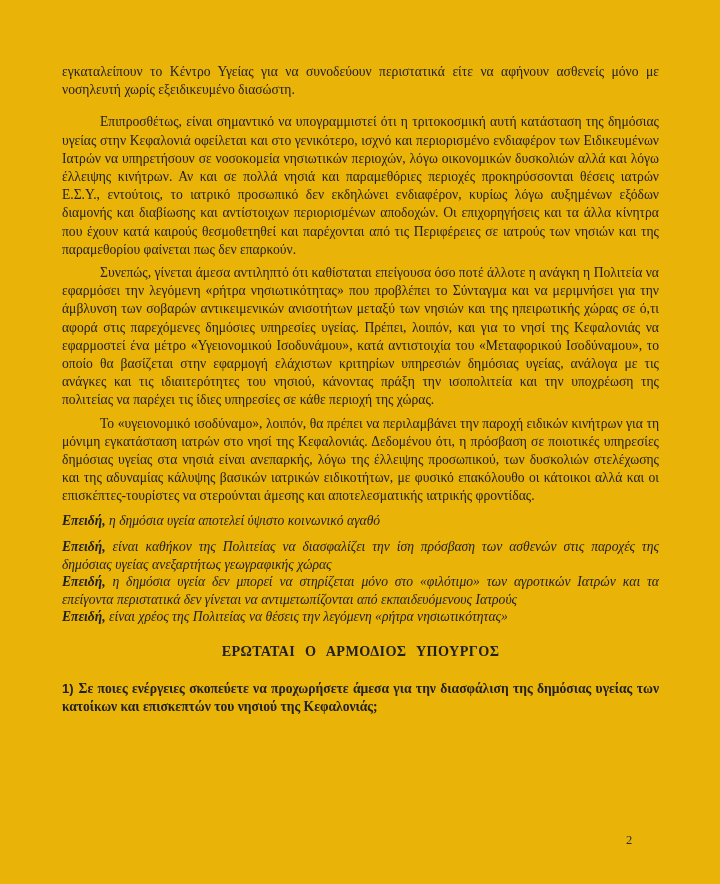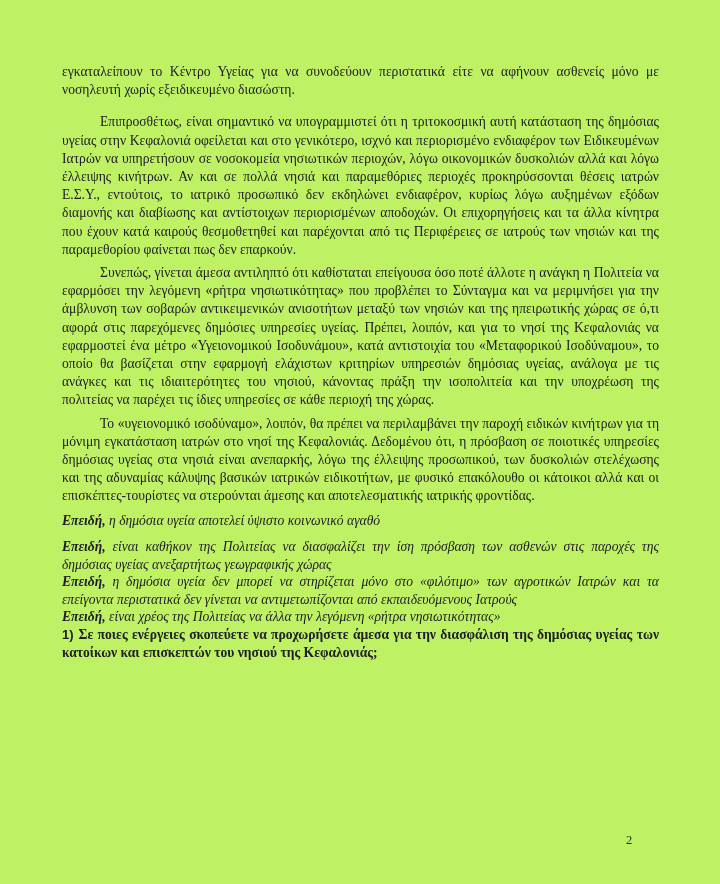--- a/index.html
+++ b/index.html
@@ -1,20 +1,20 @@
 <!DOCTYPE html>
 <html lang="el"><head>
 <meta charset="utf-8">
 <style>
   html, body { margin: 0; padding: 0; background: #ffffff; }
   .page {
     position: relative;
     width: 720px;
     height: 884px;
-    background: #bef264;
+    background: #eab308;
     font-family: "Liberation Serif", "DejaVu Serif", serif;
     color: #202020;
     overflow: hidden;
   }
   .content {
     position: absolute;
     left: 62px;
     top: 63px;
     width: 597px;
     font-size: 13.6px;
@@ -84,22 +84,23 @@
 
     <p class="para">Το «υγειονομικό ισοδύναμο», λοιπόν, θα πρέπει να περιλαμβάνει την παροχή ειδικών κινήτρων για τη μόνιμη εγκατάσταση ιατρών στο νησί της Κεφαλονιάς. Δεδομένου ότι, η πρόσβαση σε ποιοτικές υπηρεσίες δημόσιας υγείας στα νησιά είναι ανεπαρκής, λόγω της έλλειψης προσωπικού, των δυσκολιών στελέχωσης και της αδυναμίας κάλυψης βασικών ιατρικών ειδικοτήτων, με φυσικό επακόλουθο οι κάτοικοι αλλά και οι επισκέπτες-τουρίστες να στερούνται άμεσης και αποτελεσματικής ιατρικής φροντίδας.</p>
 
     <div class="whereas-group">
       <p class="whereas first"><span class="lead">Επειδή,</span><span> η δημόσια υγεία αποτελεί ύψιστο κοινωνικό αγαθό</span></p>
 
       <p class="whereas"><span class="lead">Επειδή,</span><span> είναι καθήκον της Πολιτείας να διασφαλίζει την ίση πρόσβαση των ασθενών στις παροχές της δημόσιας υγείας ανεξαρτήτως γεωγραφικής χώρας</span></p>
 
       <p class="whereas"><span class="lead">Επειδή,</span><span> η δημόσια υγεία δεν μπορεί να στηρίζεται μόνο στο «φιλότιμο» των αγροτικών Ιατρών και τα επείγοντα περιστατικά δεν γίνεται να αντιμετωπίζονται από εκπαιδευόμενους Ιατρούς</span></p>
 
-      <p class="whereas"><span class="lead">Επειδή,</span><span> είναι χρέος της Πολιτείας να άλλα την λεγόμενη «ρήτρα νησιωτικότητας»</span></p>
+      <p class="whereas"><span class="lead">Επειδή,</span><span> είναι χρέος της Πολιτείας να θέσεις την λεγόμενη «ρήτρα νησιωτικότητας»</span></p>
     </div>
 
+    <p class="doc-heading">ΕΡΩΤΑΤΑΙ Ο ΑΡΜΟΔΙΟΣ ΥΠΟΥΡΓΟΣ</p>
 
     <p class="question"><span class="qnum">1)</span><span>Σε ποιες ενέργειες σκοπεύετε να προχωρήσετε άμεσα για την διασφάλιση της δημόσιας υγείας των κατοίκων και επισκεπτών του νησιού της Κεφαλονιάς;</span></p>
 
   </div>
 
   <div class="page-number">2</div>
 </div>
 
 </body></html>

